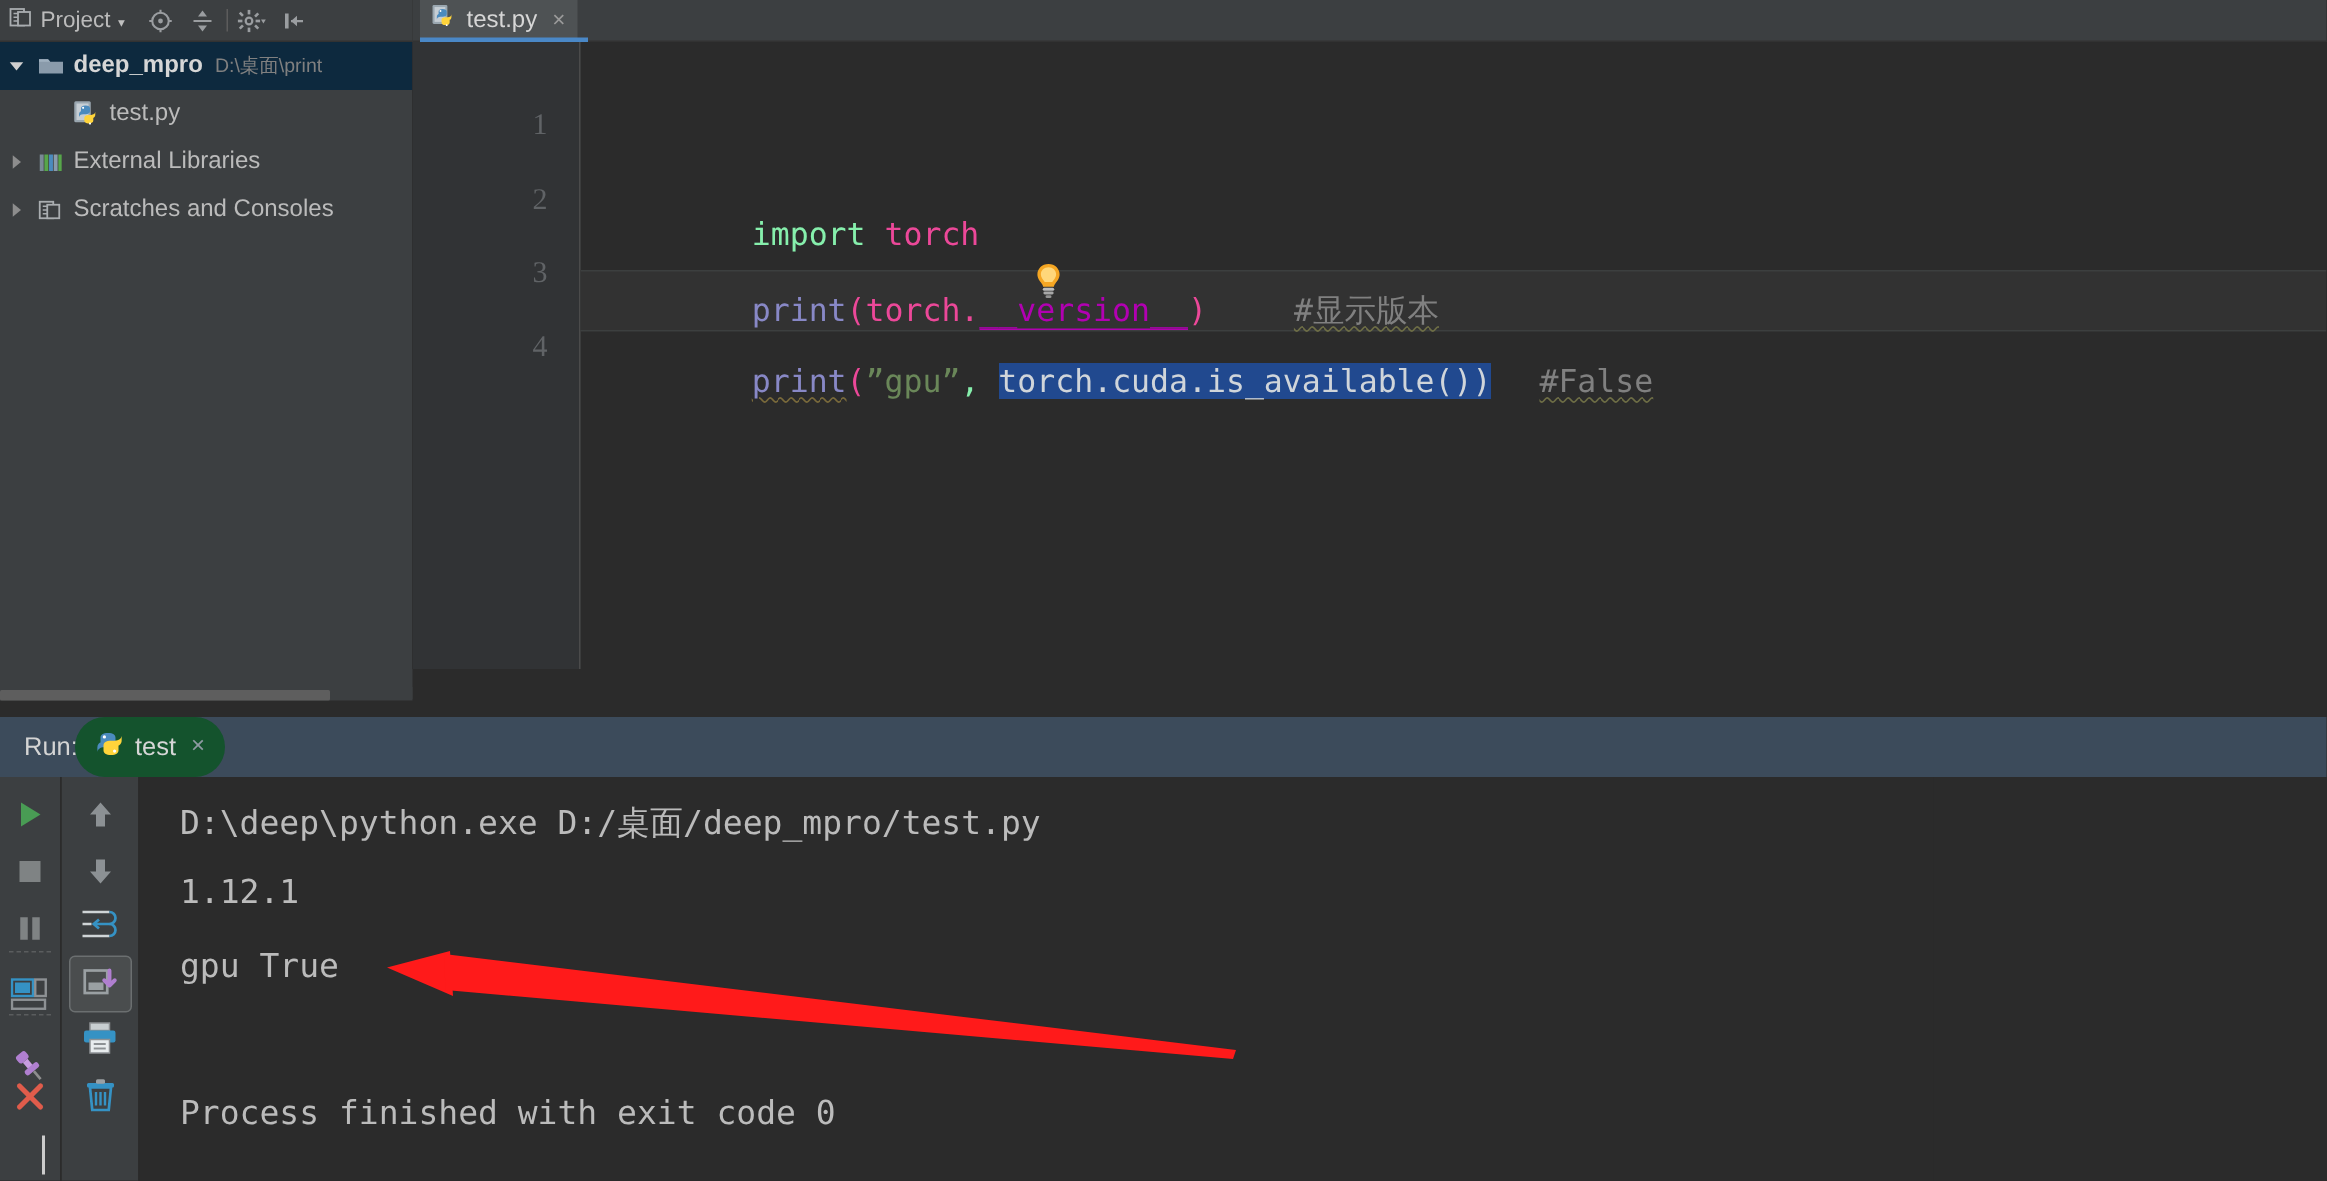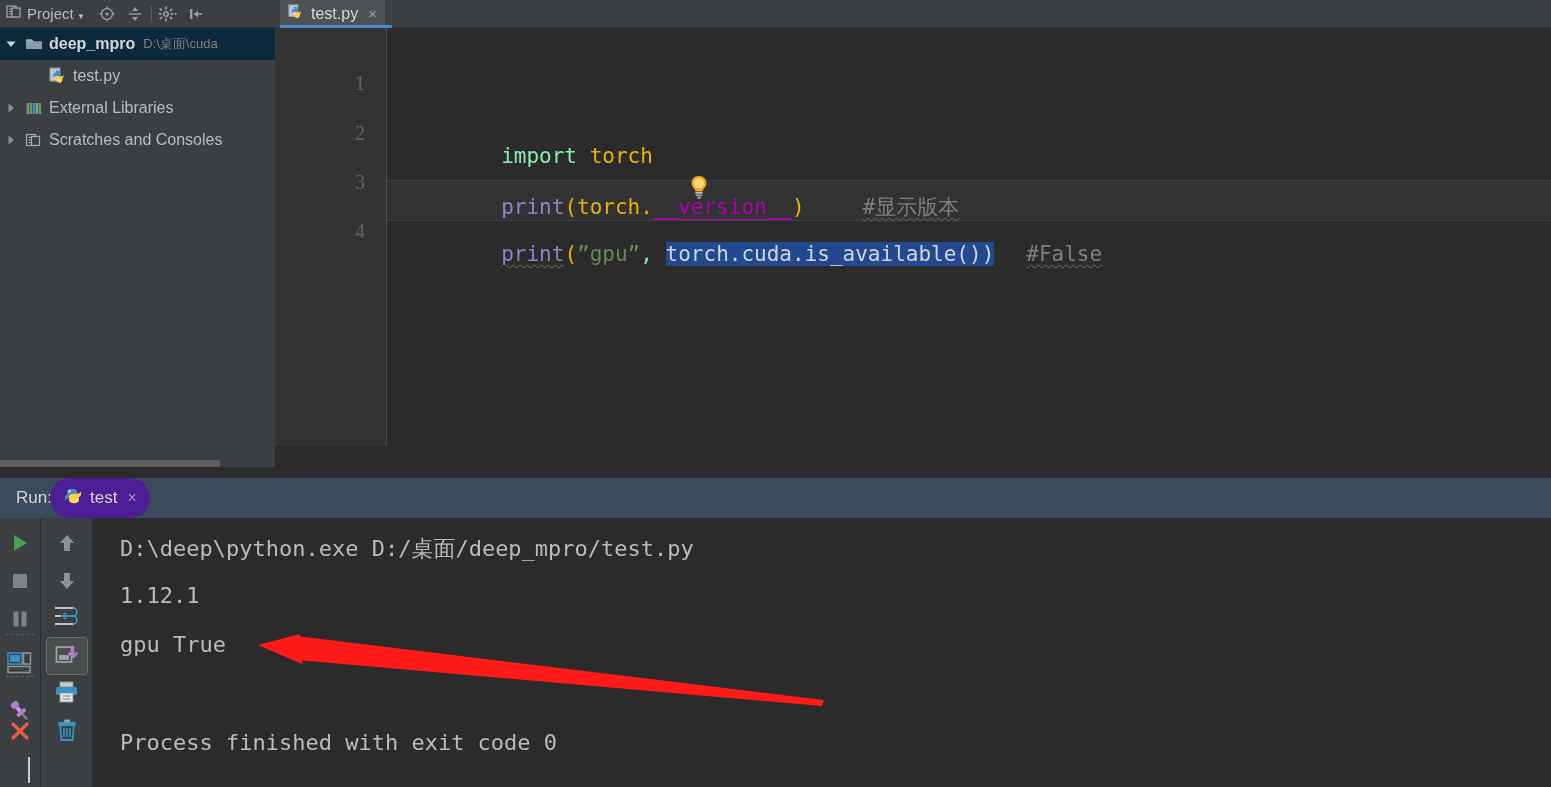--- a/index.html
+++ b/index.html
@@ -80,21 +80,21 @@
   .code{
     position:absolute;left:112px;top:0;right:0;height:418px;
     font-family:"DejaVu Sans Mono","Liberation Mono",monospace;
     font-size:21px;letter-spacing:0px;
   }
   .codeline{position:absolute;left:13px;white-space:pre;}
   .caret-line{position:absolute;left:0;right:0;height:40px;background:#323232;}
   .caret-line-border{position:absolute;left:0;right:0;height:1px;background:#3c3f3f;}
   .k-comment{color:#808080;}
   .k-keyword{color:#86efac;}
-  .k-plain{color:#eab308;}
+  .k-plain{color:#ec4899;}
   .k-func{color:#8888c6;}
   .k-magic{color:#b200b2;}
   .k-string{color:#6a8759;}
   .sel{background:#21498f;color:#d0d5da;}
   .squiggle{
     text-decoration:underline;
     text-decoration-style:wavy;
     text-decoration-color:#6e6e45;
     text-decoration-thickness:1px;
     text-underline-offset:3px;
@@ -113,21 +113,21 @@
   .run-tabbar{
     position:absolute;left:0;top:478px;width:1551px;height:40px;
     background:#3c4b5b;box-sizing:border-box;
   }
   .run-label{
     position:absolute;left:6px;top:0;height:40px;display:flex;align-items:center;
     color:#d4d4d4;font-size:17px;padding:0 10px;background:#3c4b5b;
   }
   .run-tab{
     position:absolute;left:50px;top:0;height:40px;display:flex;align-items:center;gap:7px;
-    padding:0 13px;background:#4c1d95;border-radius:20px;
+    padding:0 13px;background:#14532d;border-radius:20px;
   }
   .run-tab .rt-label{color:#d6d6d6;font-size:17px;}
   .run-tab .rt-close{color:#8f9aa3;font-size:16px;margin-left:3px;}
 
   .run-side{
     position:absolute;left:0;top:518px;width:40px;height:269px;background:#3c3f41;
   }
   .run-side2{
     position:absolute;left:41px;top:518px;width:51px;height:269px;background:#3c3f41;
   }
@@ -223,21 +223,21 @@
             <path d="M1.5 3.5 L10.5 3.5 L6 9 Z" fill="#d0d0d0"></path>
           </svg>
       </span>
       <span class="tw-ico">
         <svg width="18" height="16" viewBox="0 0 18 16">
           <path d="M1 3.5 L7 3.5 L8.5 5.2 L17 5.2 L17 13 L1 13 Z" fill="#8a9bab"></path>
           <path d="M1 3.5 L7 3.5 L8.5 5.2 L1 5.2 Z" fill="#9fb0bf"></path>
         </svg>
       </span>
       <span class="tree-label bold">deep_mpro</span>
-      <span class="tree-sub">D:\桌面\cuda</span>
+      <span class="tree-sub">D:\桌面\print</span>
     </div>
 
     <div class="tree-row indent2">
       <span class="tw-ico">
         <svg width="20" height="20" viewBox="0 0 20 20">
           <rect x="1.5" y="1.5" width="11" height="14" rx="1" fill="#9aa7b0"></rect>
           <rect x="3" y="3" width="8" height="11" fill="#c6ced4"></rect>
           <path d="M6 6.3 c0-1.2 1-1.9 3-1.9 c2 0 3 .7 3 1.9 v1.9 c0 1.2-1 1.9-3 1.9 h-1.5 c-1.6 0-2.8 .8-2.8 2.2 v-2.2 c0-1.2 1-1.9 1.3-1.9 z" fill="#4b8bbe"></path>
           <circle cx="7.4" cy="5.9" r=".7" fill="#fff"></circle>
           <path d="M14.2 10.4 c0 1.2-1 1.9-3 1.9 c-2 0-3-.7-3-1.9 v-1.9 c0-1.2 1-1.9 3-1.9 h1.5 c1.6 0 2.8-.8 2.8-2.2 v2.2 c0 1.2-1 1.9-1.3 1.9 z" fill="#ffd43b" transform="translate(0,4)"></path>

